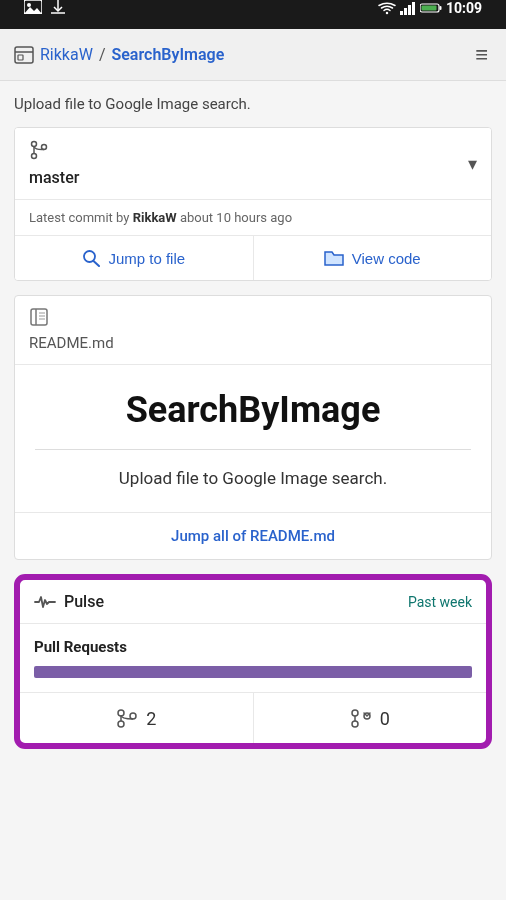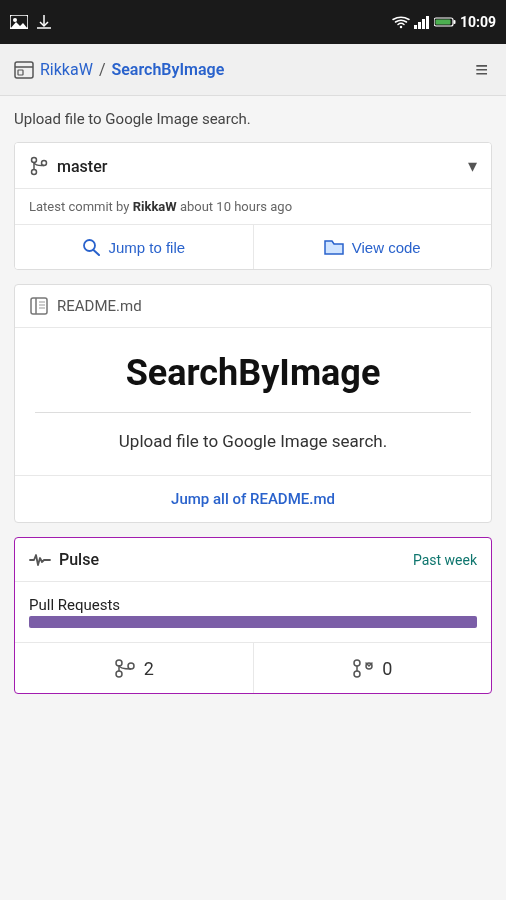--- a/index.html
+++ b/index.html
@@ -10,25 +10,25 @@
       font-family: 'Roboto', Arial, sans-serif;
       background: #f5f5f5;
       font-size: 15px;
       color: #333;
     }
 
     
     .status-bar {
       background: #1a1a1a;
       color: #fff;
-      height: 44px;
-      display: flex;
-      align-items: center;
+      height: 29px;
+      display: flex;
+      align-items: flex-start;
       justify-content: space-between;
-      padding: 0 10px;
+      padding: 0 24px;
       font-size: 13px;
     }
     .status-bar-left {
       display: flex;
       gap: 8px;
       align-items: center;
     }
     .status-bar-right {
       display: flex;
       align-items: center;
@@ -93,25 +93,26 @@
     .branch-selector {
       display: flex;
       align-items: center;
       justify-content: space-between;
       padding: 12px 14px;
       background: #fff;
       cursor: pointer;
     }
     .branch-selector-left {
       display: flex;
-      align-items: flex-end;
+      align-items: flex-start;
       gap: 8px;
       font-size: 16px;
       font-weight: 500;
       color: #222;
+      flex-direction: column;
     }
     .chevron-icon {
       font-size: 18px;
       color: #555;
     }
 
     
     .commit-info {
       border-top: 1px solid #e8e8e8;
       padding: 10px 14px;
@@ -154,20 +155,21 @@
       border-radius: 4px;
       margin-bottom: 14px;
     }
     .readme-header {
       display: flex;
       gap: 8px;
       padding: 12px 14px;
       border-bottom: 1px solid #e8e8e8;
       font-size: 15px;
       color: #555;
+      flex-direction: column;
     }
     .readme-body {
       padding: 24px 20px;
       text-align: center;
     }
     .readme-title {
       font-size: 36px;
       font-weight: bold;
       color: #111;
       margin-bottom: 18px;
@@ -189,22 +191,22 @@
     .readme-link {
       color: #2962cc;
       text-decoration: none;
       font-size: 15px;
       font-weight: 500;
     }
 
     
     .pulse-card {
       background: #fff;
-      border: 1px solid #a21caf;
-      border-radius: 4px;
+      border: 6px solid #a21caf;
+      border-radius: 11px;
       margin-bottom: 14px;
     }
     .pulse-header {
       display: flex;
       align-items: center;
       justify-content: space-between;
       padding: 12px 14px;
       border-bottom: 1px solid #e8e8e8;
     }
     .pulse-header-left {
@@ -219,23 +221,23 @@
       font-size: 14px;
       color: #0f766e;
     }
 
     
     .pr-section {
       padding: 14px 14px 0 14px;
     }
     .pr-title {
       font-size: 15px;
-      font-weight: 400;
+      font-weight: 700;
       color: #222;
-      margin-bottom: 2px;
+      margin-bottom: 10px;
     }
     .pr-bar-container {
       height: 12px;
       background: #7b5ea7;
       border-radius: 2px;
       margin-bottom: 14px;
     }
     .pr-counts {
       display: flex;
       border-top: 1px solid #e8e8e8;

